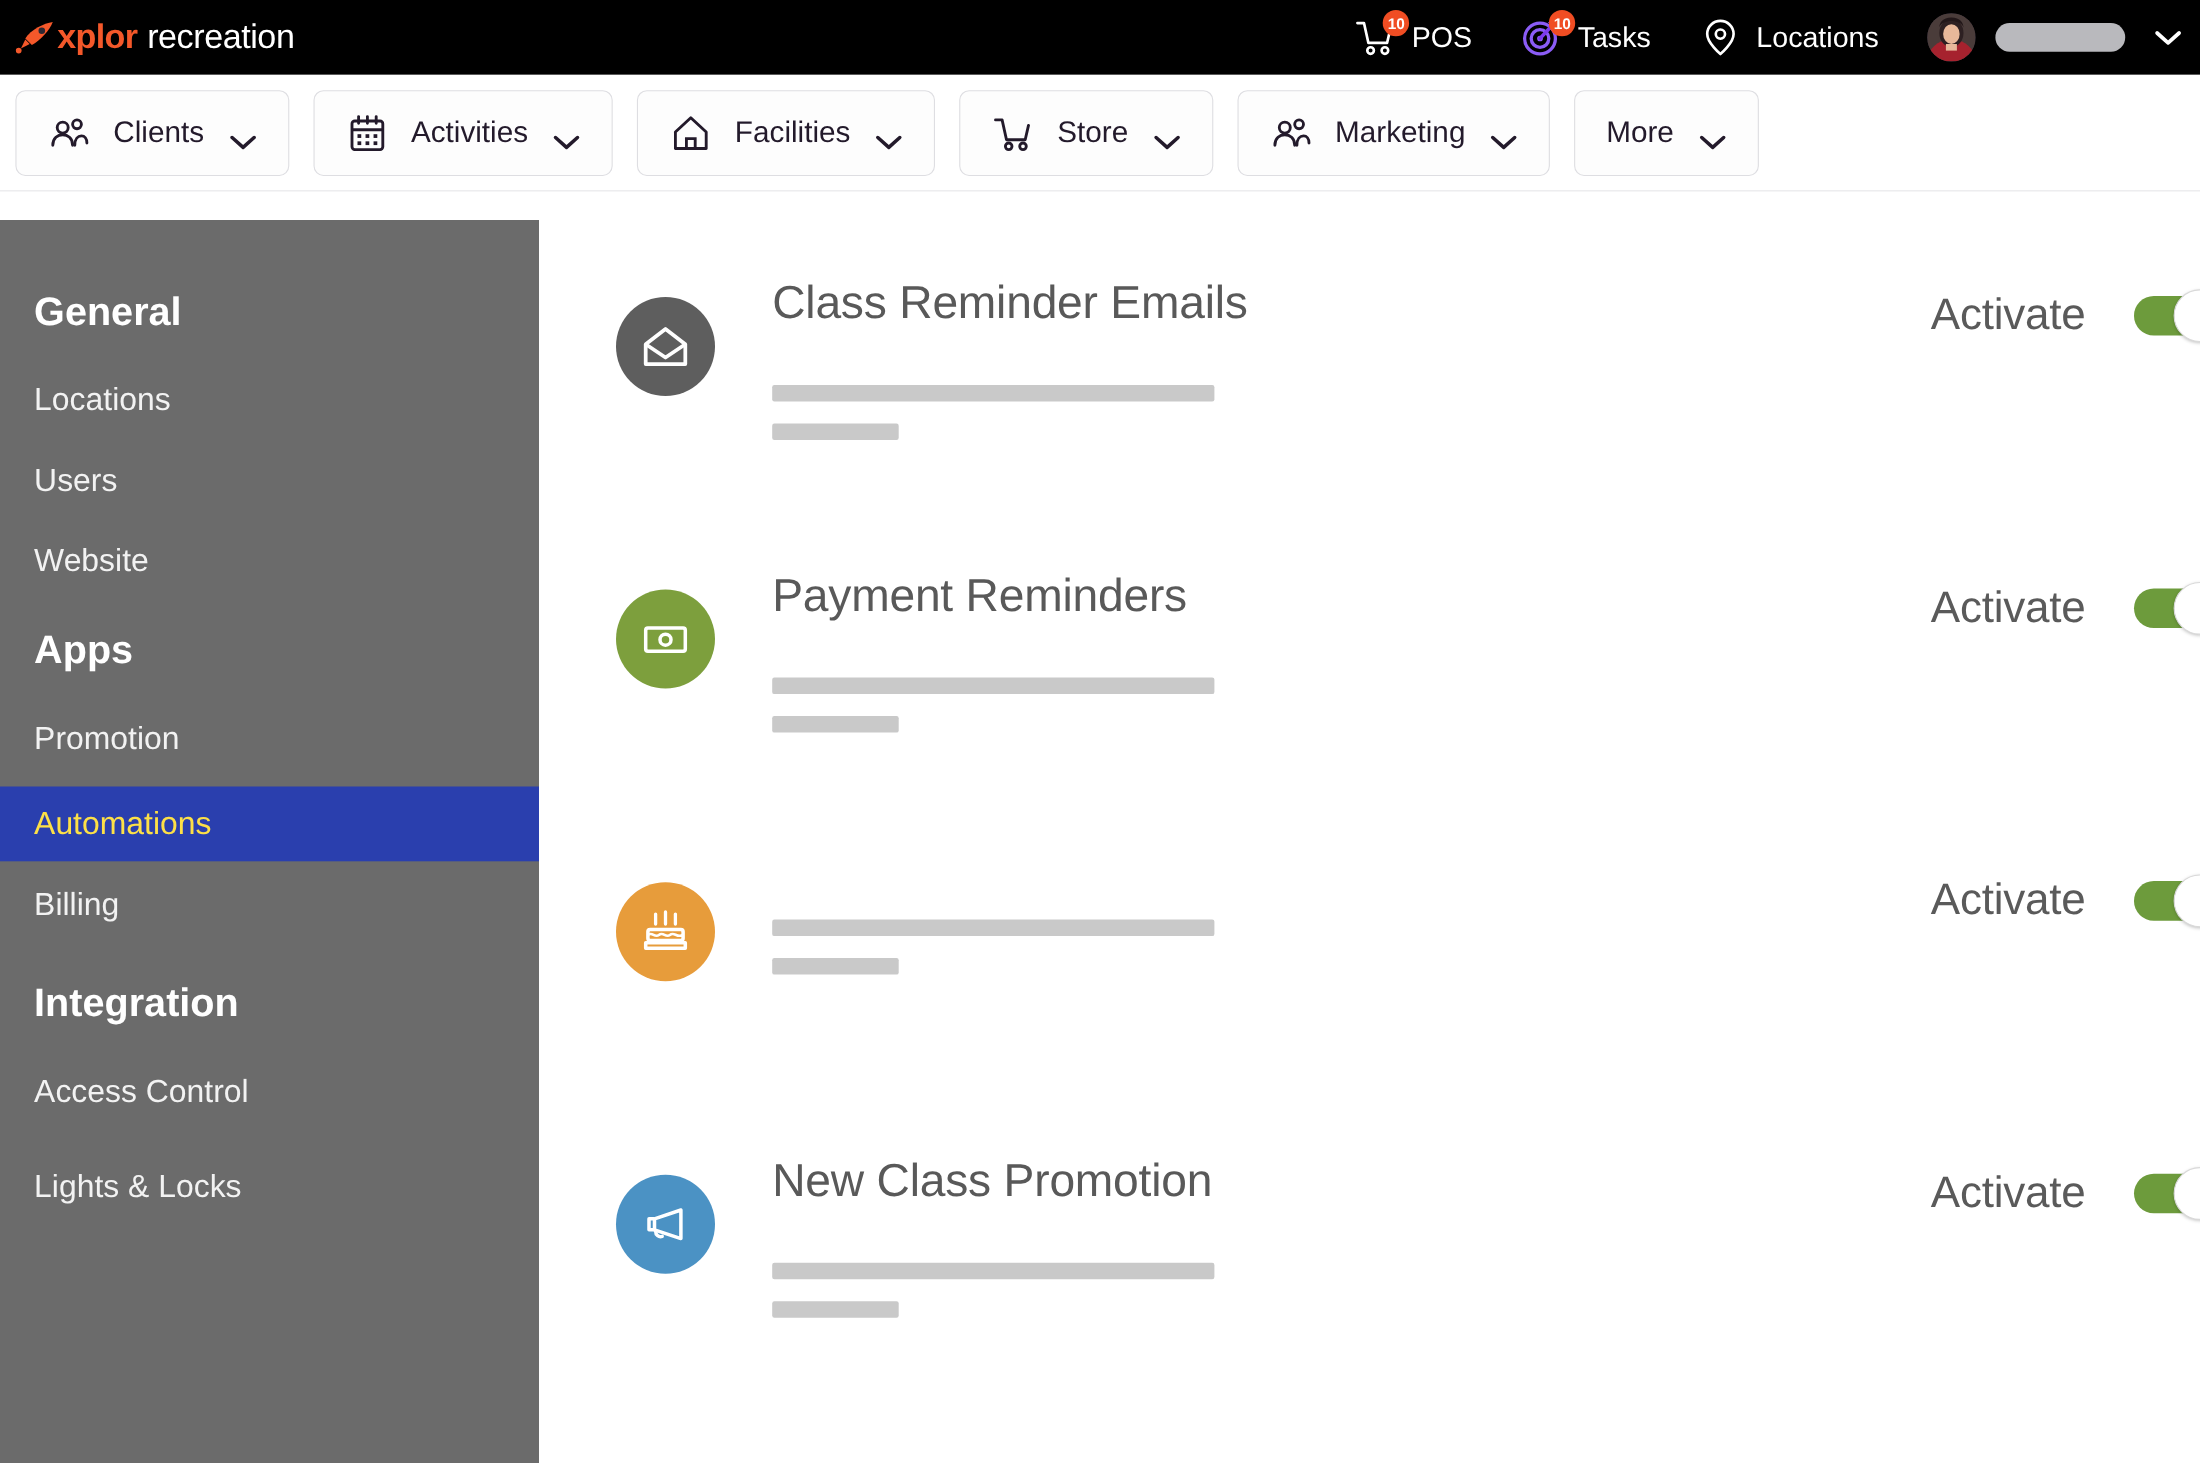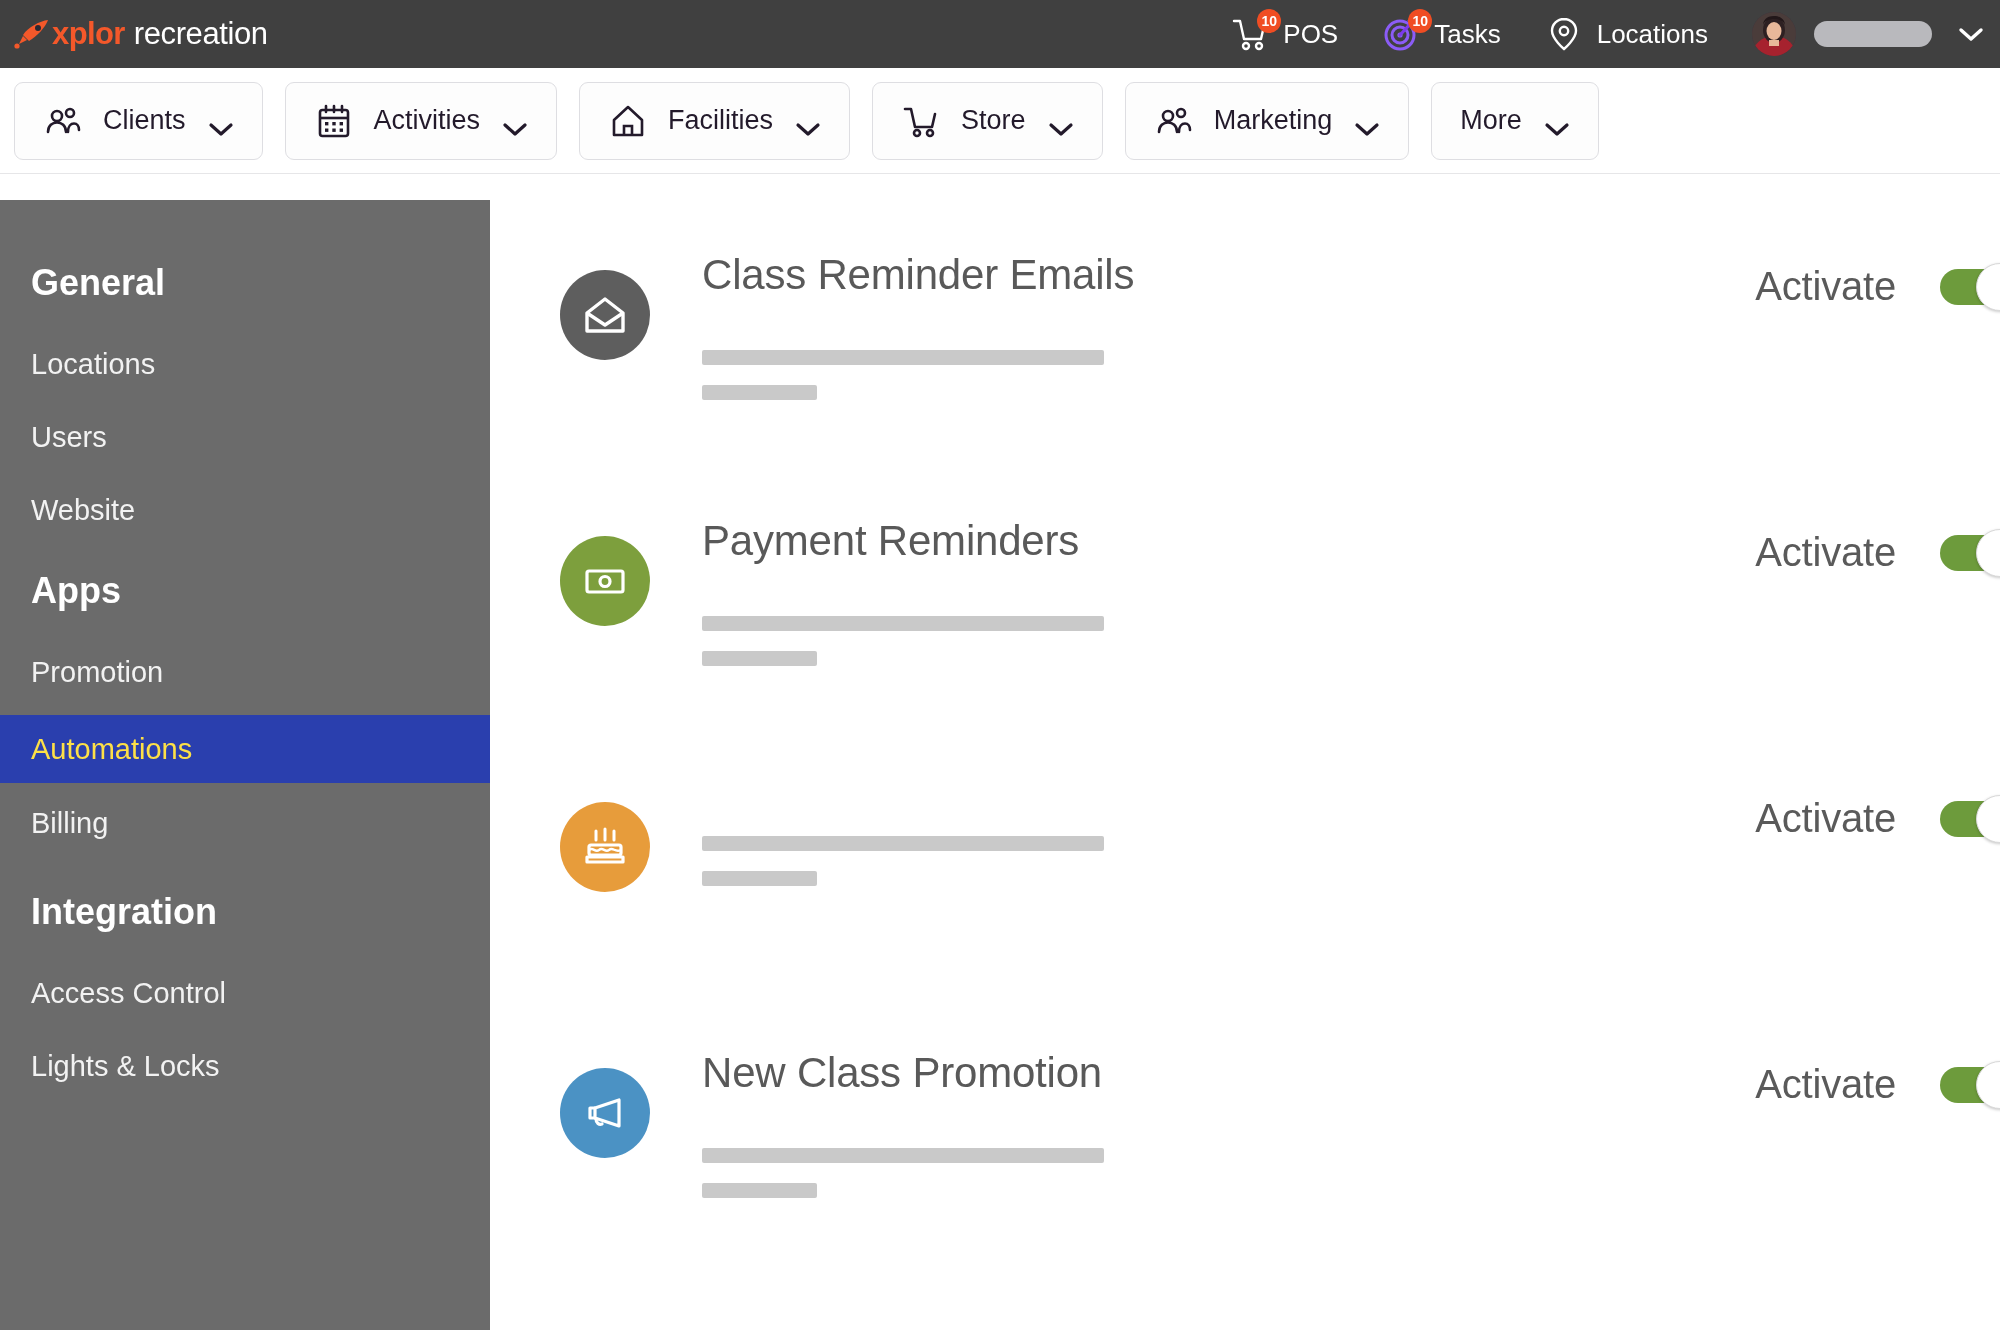--- a/index.html
+++ b/index.html
@@ -6,21 +6,21 @@
   html, body {
     width: 2000px; height: 1330px;
     background: #ffffff;
     font-family: "Liberation Sans", sans-serif;
     overflow: hidden;
   }
 
   
   .topbar {
     position: absolute; left: 0; top: 0; width: 2000px; height: 68px;
-    background: #404040;
+    background: #000000;
     display: flex; align-items: center;
   }
   .logo-wrap { display: flex; align-items: center; margin-left: 14px; }
   .rocket { width: 36px; height: 30px; margin-right: 2px; }
   .logo-xplor {
     color: #f4582a; font-size: 31px; font-weight: bold; letter-spacing: -0.6px;
   }
   .logo-rec {
     color: #ffffff; font-size: 31px; font-weight: normal; letter-spacing: -0.4px;
     margin-left: 9px;
@@ -326,21 +326,21 @@
     <span>Automations</span>
   </div>
   <div class="side-item" style="margin-top:10px;">
     <span>Billing</span>
   </div>
 
   <div class="side-head" style="margin-top:38px;">Integration</div>
   <div class="side-item" style="margin-top:30px;">
     <span>Access Control</span>
   </div>
-  <div class="side-item" style="margin-top:13px;">
+  <div class="side-item" style="margin-top:13px;align-items:flex-end;">
     <span>Lights &amp; Locks</span>
   </div>
 </div>
 
 <div class="content">
 
   <div class="auto-row" style="top:24px;">
     <div class="row-icon" style="background:#5e5e5e;">
       <svg viewBox="0 0 48 48" width="48" height="48">
         <path d="M6 22 L24 8 L42 22 V40 H6 Z" fill="none" stroke="#ffffff" stroke-width="3.4" stroke-linejoin="round"></path>

